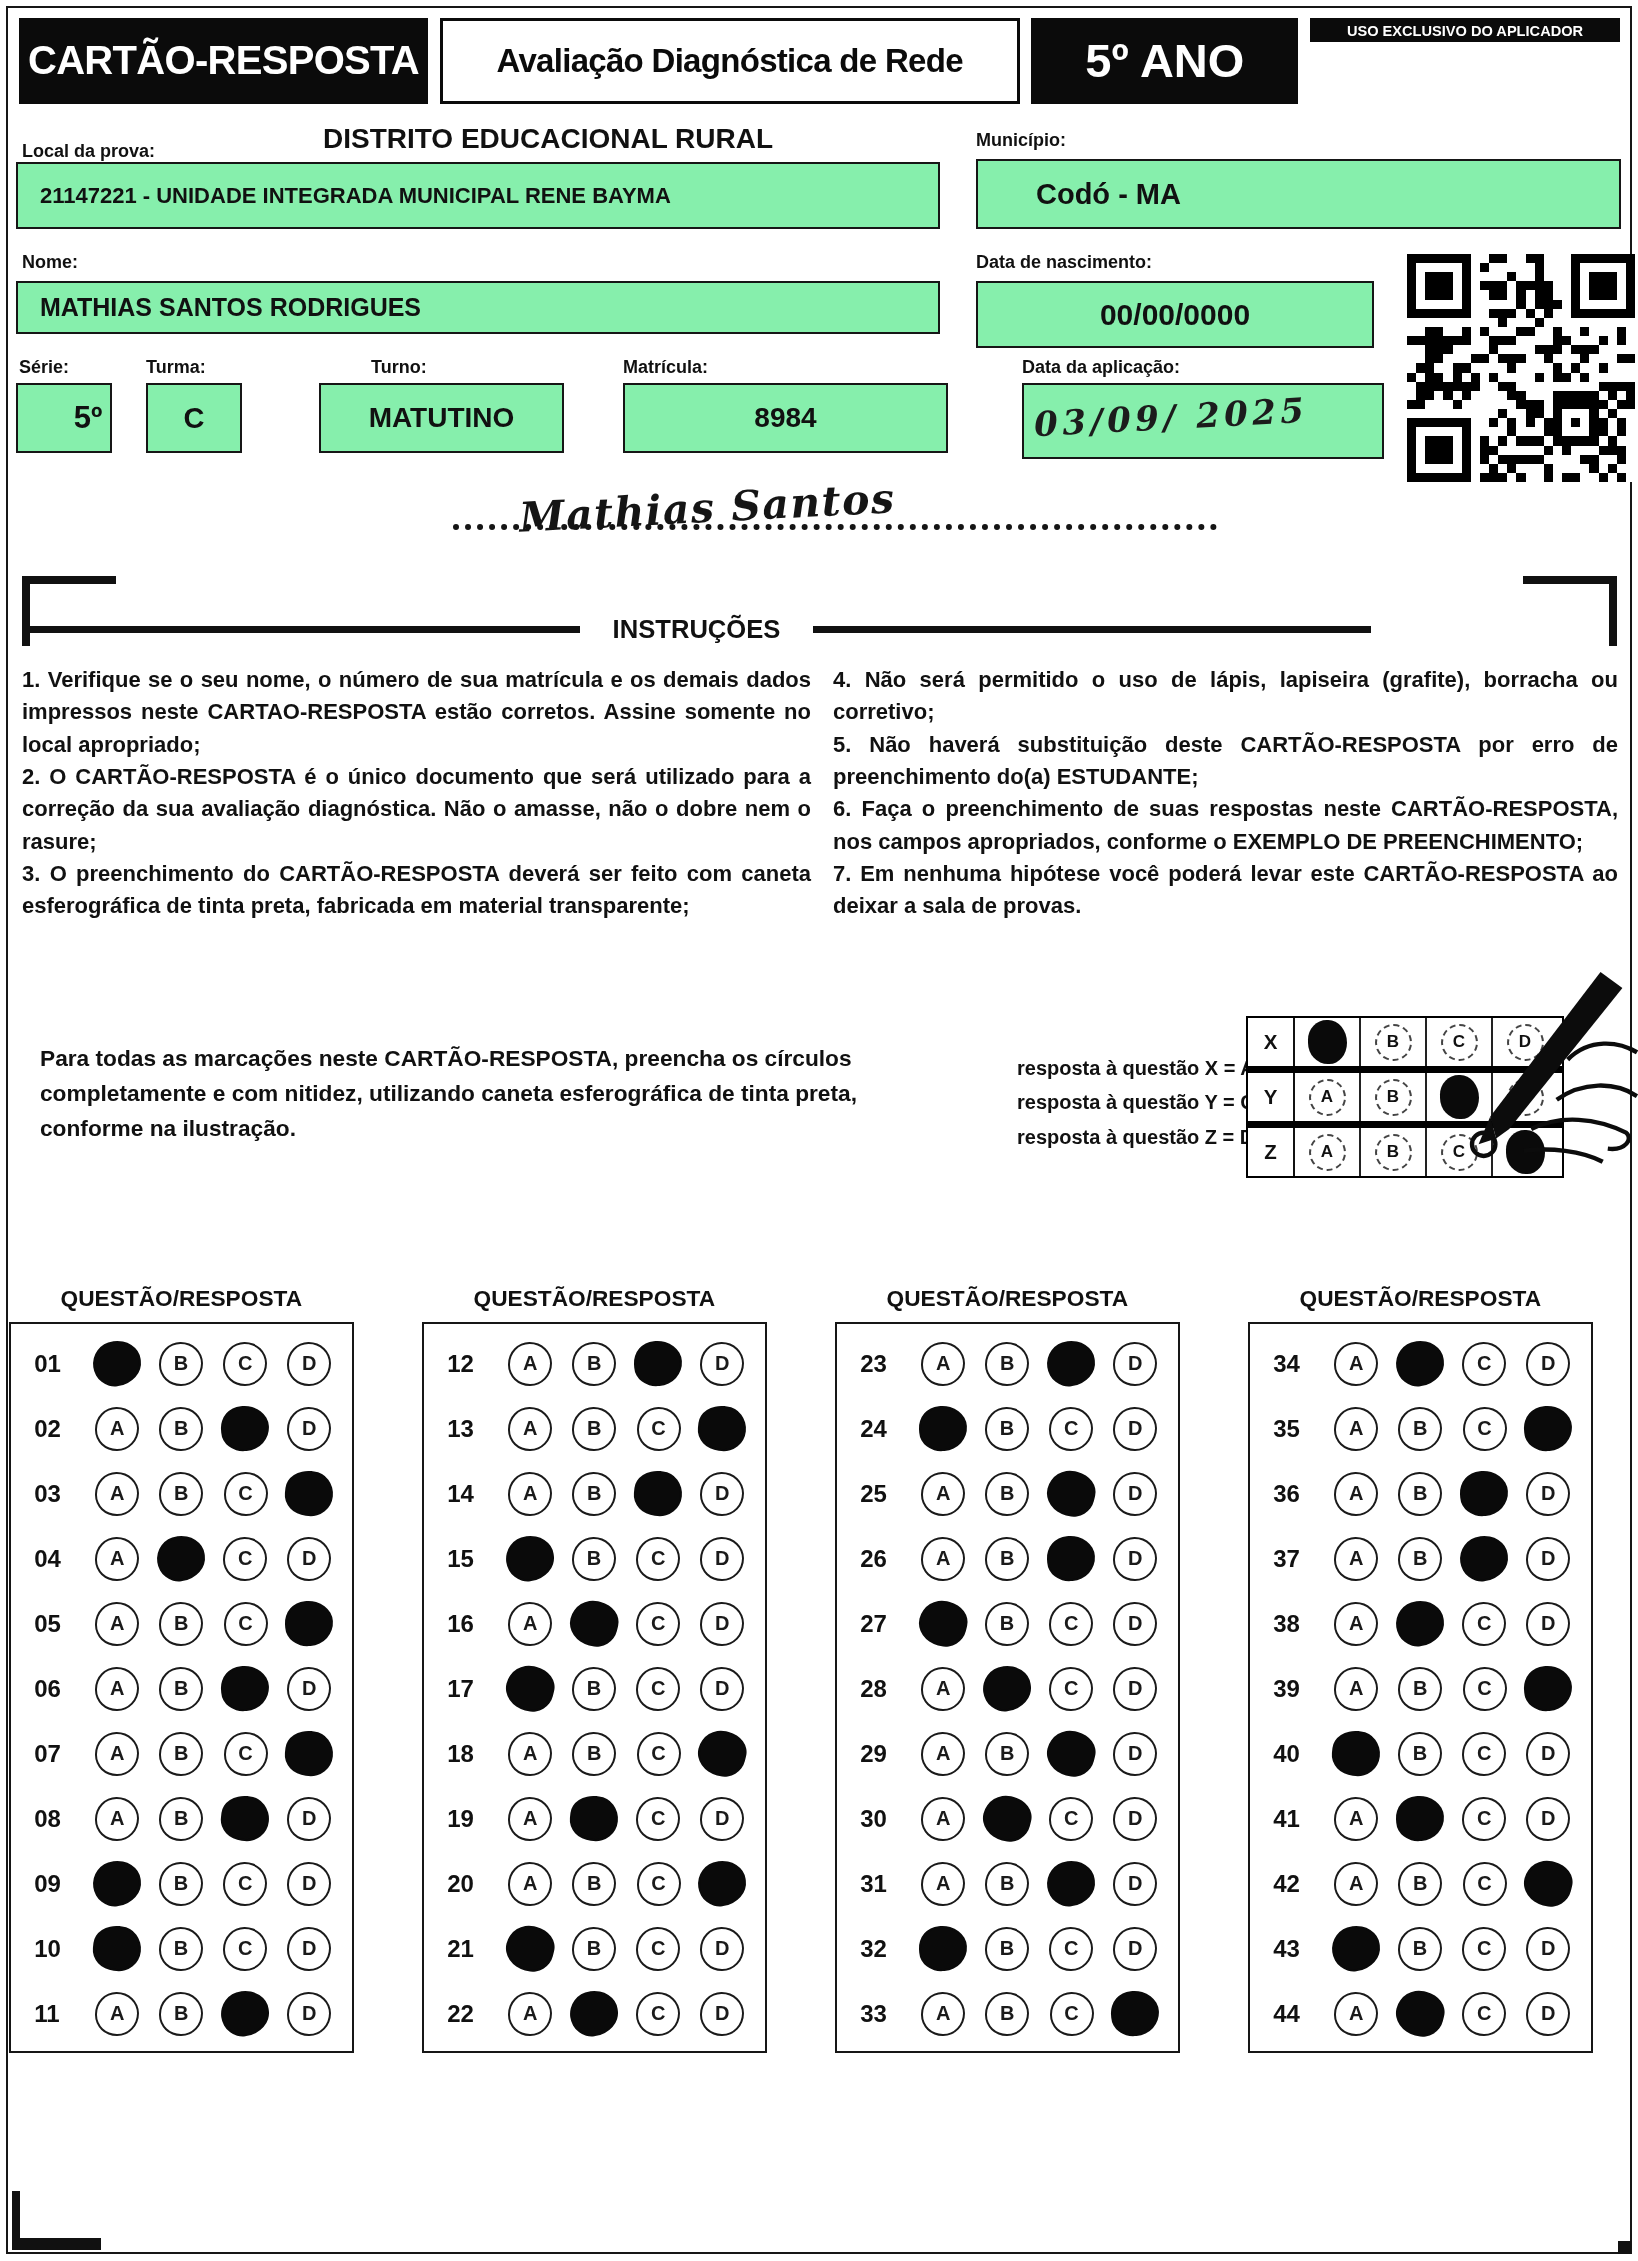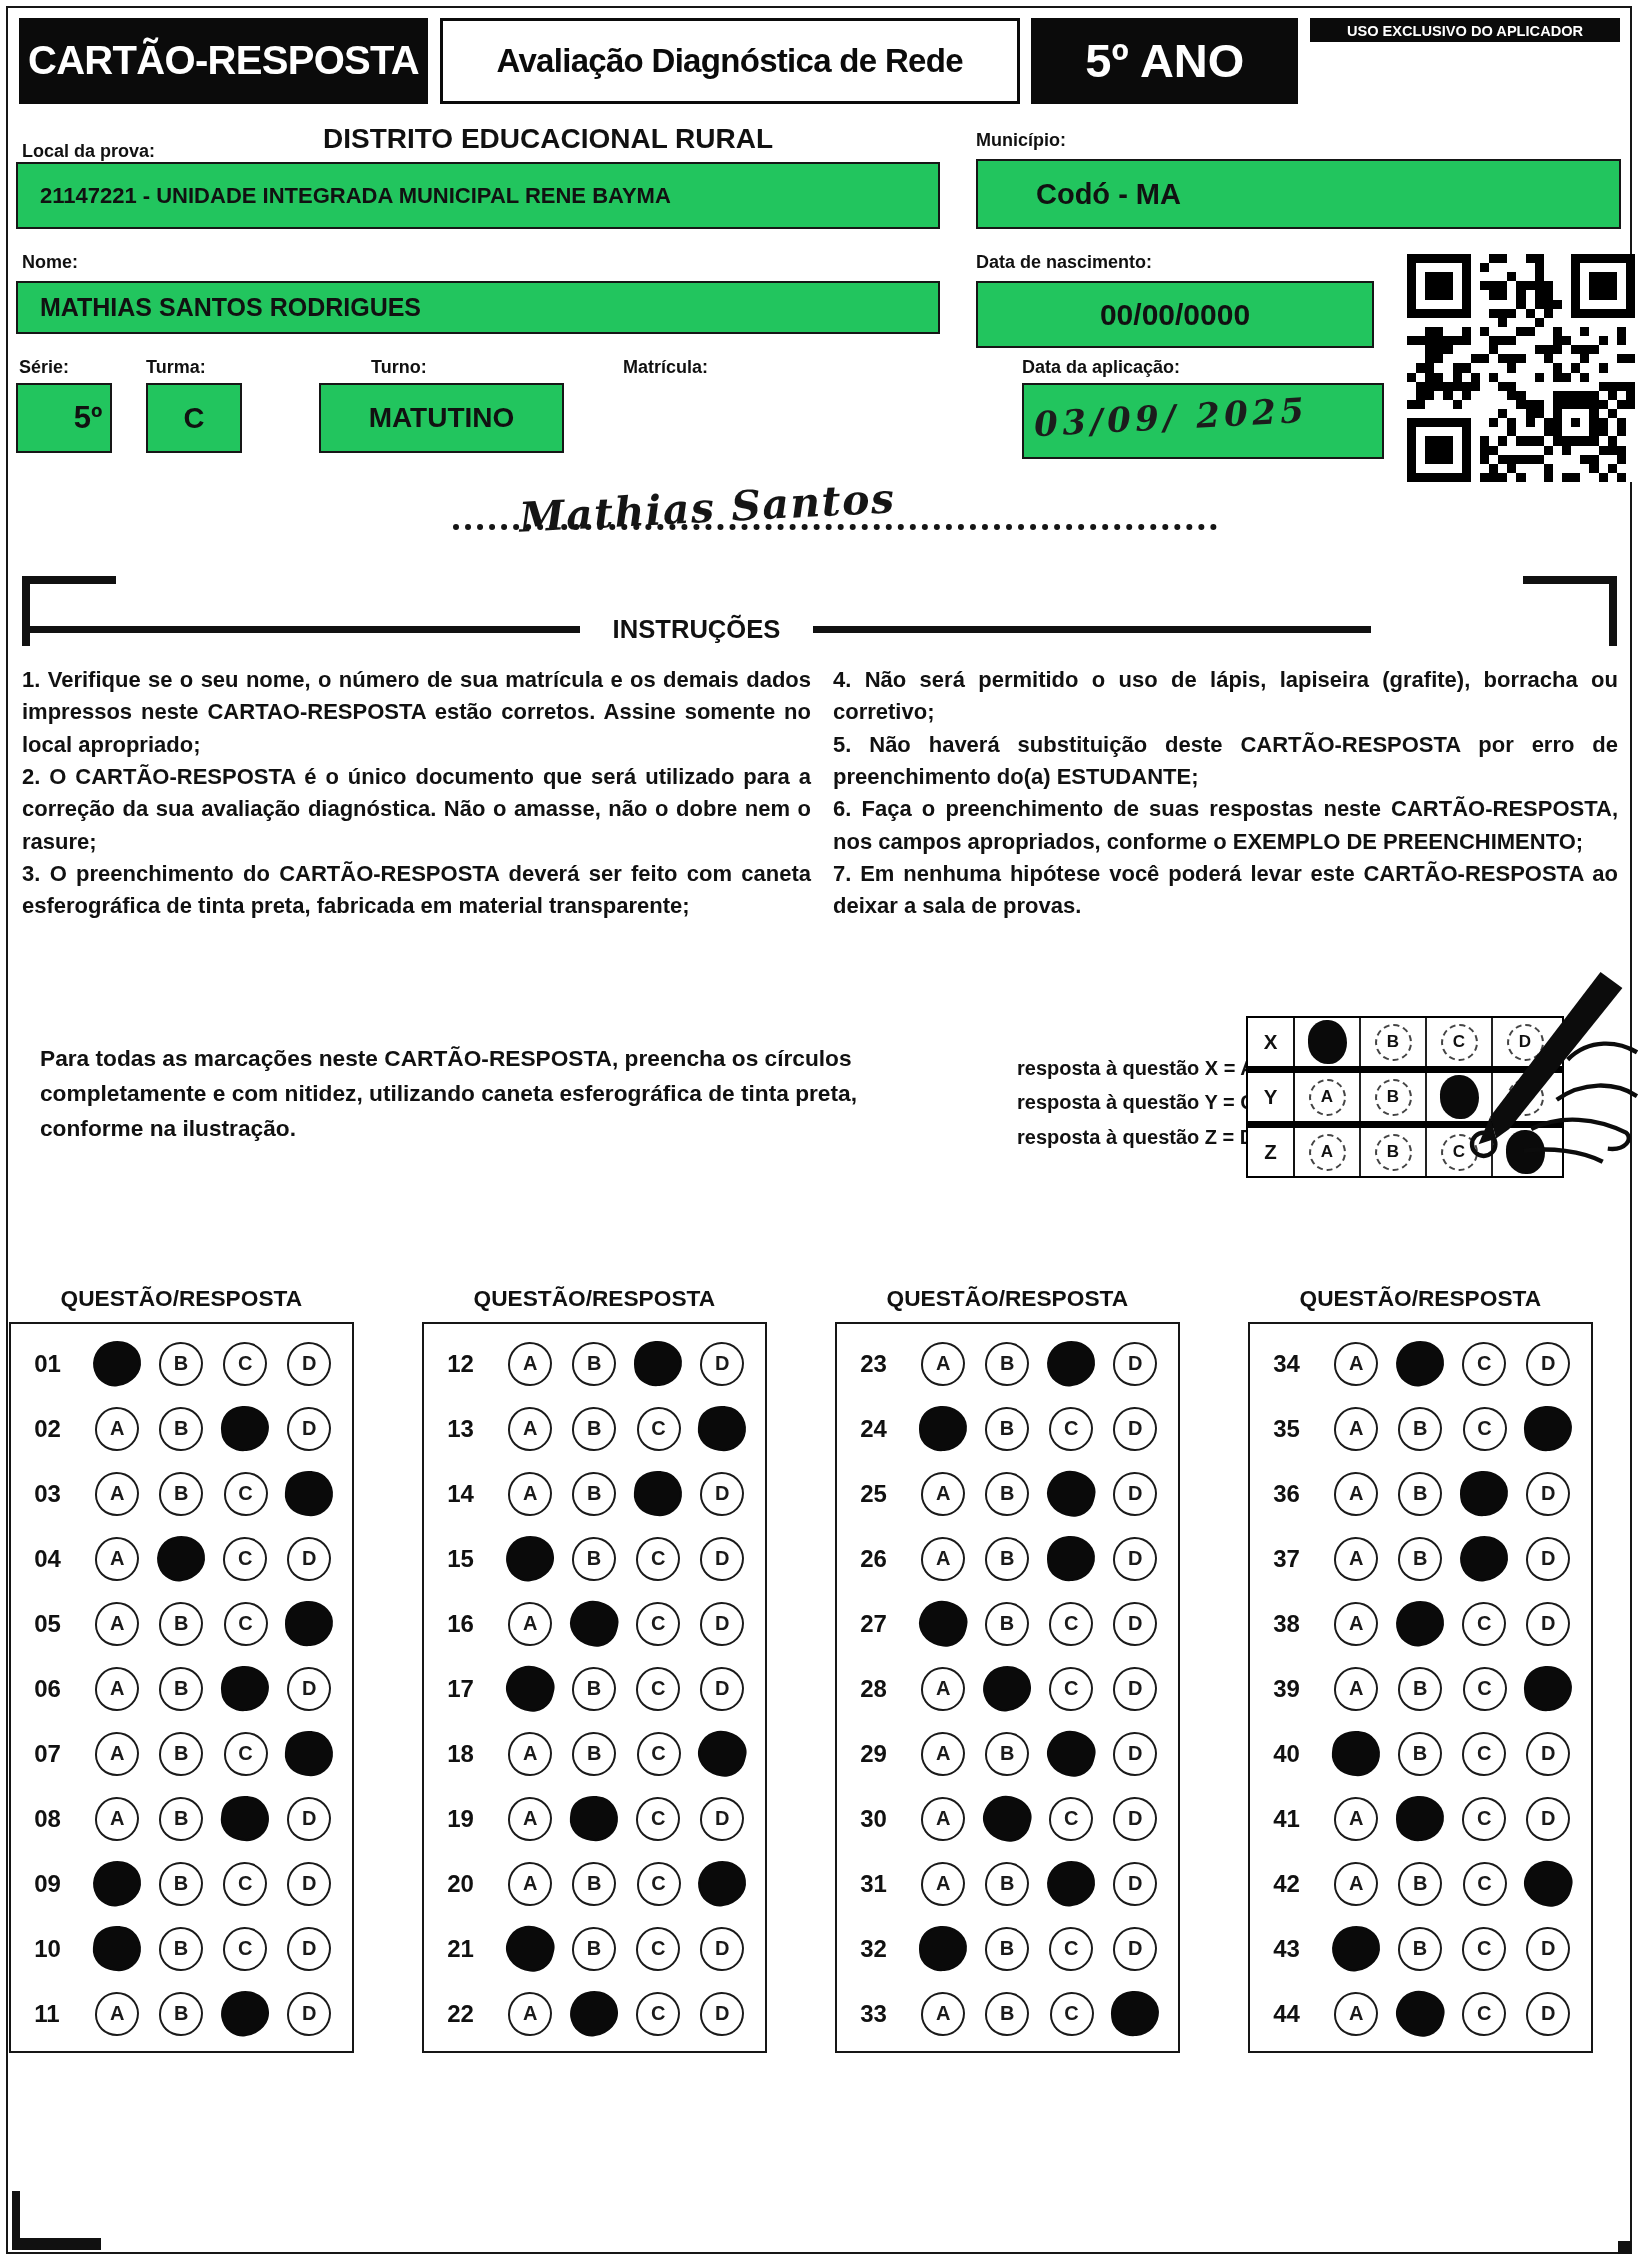--- a/index.html
+++ b/index.html
@@ -16,21 +16,21 @@
   .hd-ano{width:267px;font-size:47px;}
   .hd-uso{width:310px;display:flex;flex-direction:column;}
   .uso-head{background:#0b0b0b;color:#fff;font-size:14.6px;font-weight:bold;text-align:center;padding:5.1px 0 3.7px;}
   .uso-body{border:2.9px solid #0b0b0b;border-top:none;flex:1;display:flex;align-items:center;justify-content:center;
             font-weight:bold;font-size:18px;gap:4.4px;}
   .uso-circle{width:26px;height:26px;border:2.2px solid #000;border-radius:50%;box-sizing:border-box;}
 
   
   .lbl{position:absolute;font-weight:bold;font-size:18px;}
   .fbox{position:absolute;border:2.9px solid #161616;box-sizing:border-box;display:flex;align-items:center;
-        font-weight:bold;background:#22c55e;}
+        font-weight:bold;background:#86efac;}
   .district{position:absolute;left:219px;top:123px;width:658px;text-align:center;font-weight:bold;font-size:28px;}
   .handwrite{font-family:"DejaVu Serif",serif;font-style:italic;font-weight:bold;}
   .date-hand{position:absolute;left:1034px;top:395px;width:351px;font-size:34px;transform:rotate(-3deg);
              letter-spacing:4.4px;color:#1c1c1c;}
   .sig-wrap{position:absolute;left:453px;top:468px;width:764px;}
   .sig-hand{position:absolute;left:66px;top:16px;font-size:41px;letter-spacing:1.5px;transform:rotate(-3deg);color:#151515;}
   .sig-line{margin-top:56px;border-bottom:6.6px dotted #151515;height:0;}
   .sig-label{text-align:center;font-weight:bold;font-size:18px;margin-top:5.8px;}
 
   
@@ -320,20 +320,21 @@
   <div class="lbl" style="left:19px;top:357px;">Série:</div>
   <div class="fbox" style="left:16px;top:383px;width:96px;height:70px;font-size:31px;justify-content:center;padding-left:48px;">5º</div>
 
   <div class="lbl" style="left:146px;top:357px;">Turma:</div>
   <div class="fbox" style="left:146px;top:383px;width:96px;height:70px;font-size:29px;justify-content:center;">C</div>
 
   <div class="lbl" style="left:335px;top:357px;margin-left:36px;">Turno:</div>
   <div class="fbox" style="left:319px;top:383px;width:245px;height:70px;font-size:28px;justify-content:center;">MATUTINO</div>
 
   <div class="lbl" style="left:623px;top:357px;">Matrícula:</div>
+  <div class="fbox" style="left:623px;top:383px;width:325px;height:70px;font-size:28px;justify-content:center;">8984</div>
 
   <div class="lbl" style="left:1022px;top:357px;">Data da aplicação:</div>
   <div class="fbox" style="left:1022px;top:383px;width:362px;height:76px;"></div>
   <div class="handwrite date-hand">03/09/ 2025</div>
 
   <div class="sig-wrap">
     <div class="handwrite sig-hand">Mathias Santos</div>
     <div class="sig-line"></div>
   </div>
 

